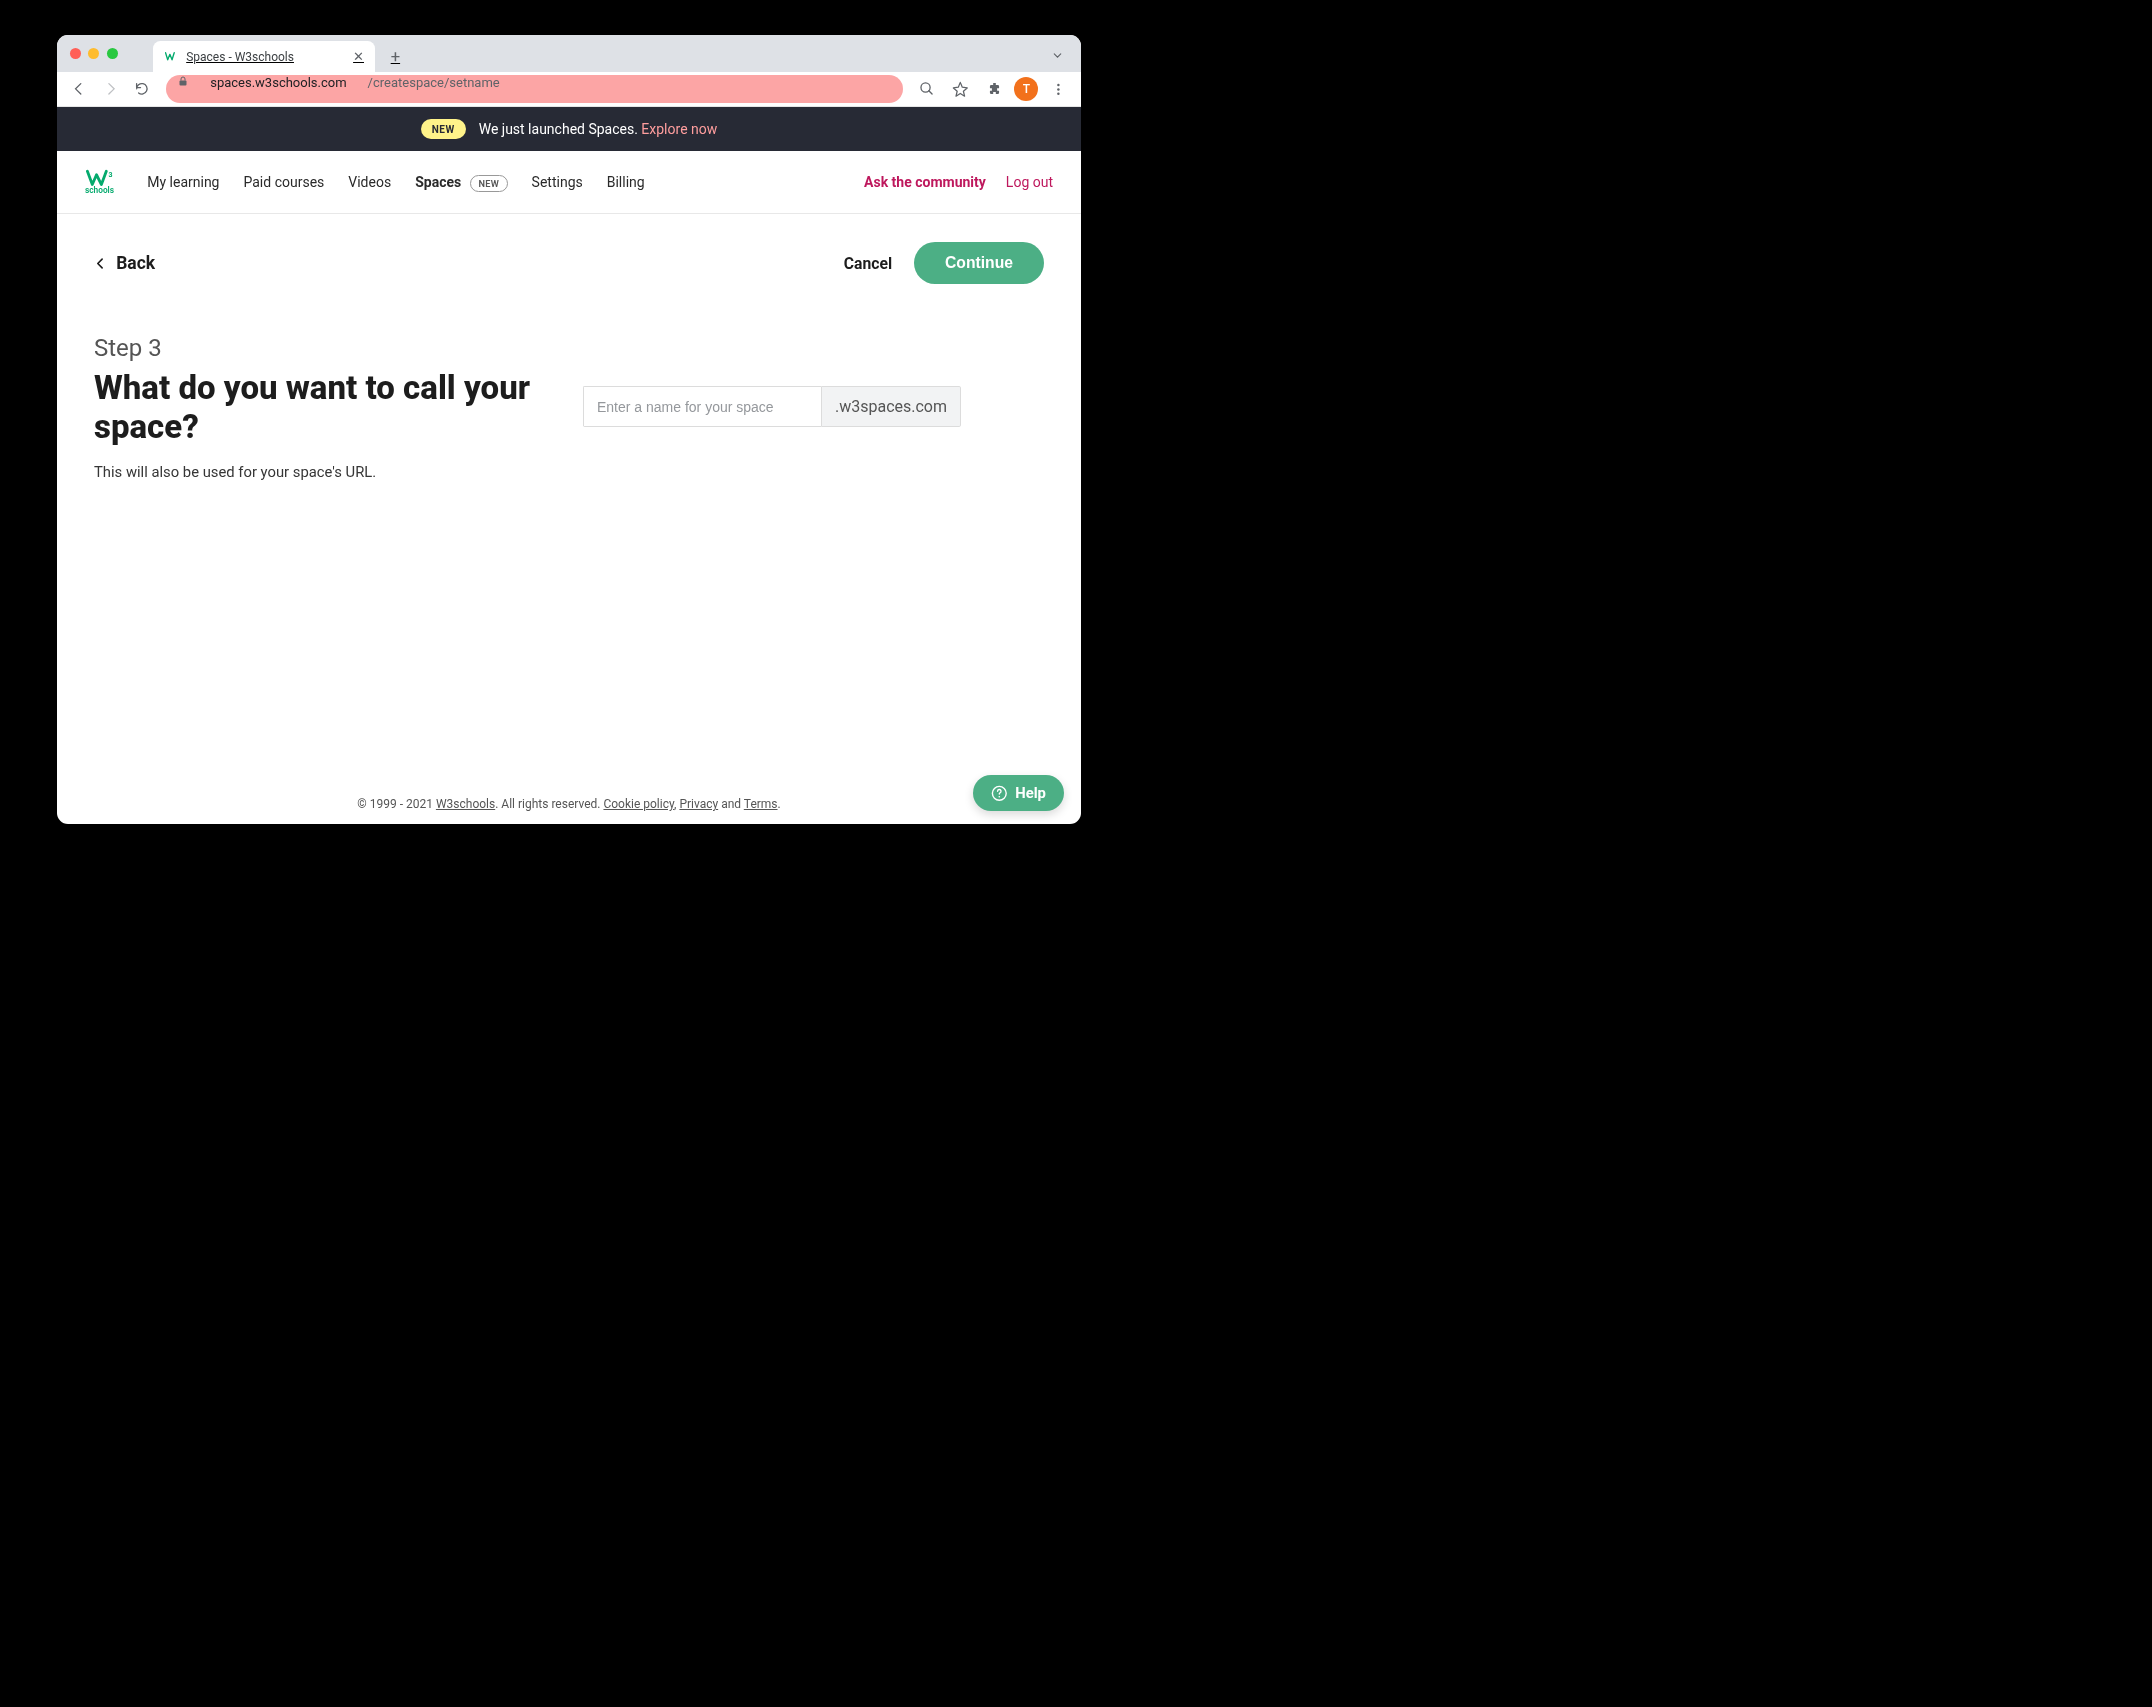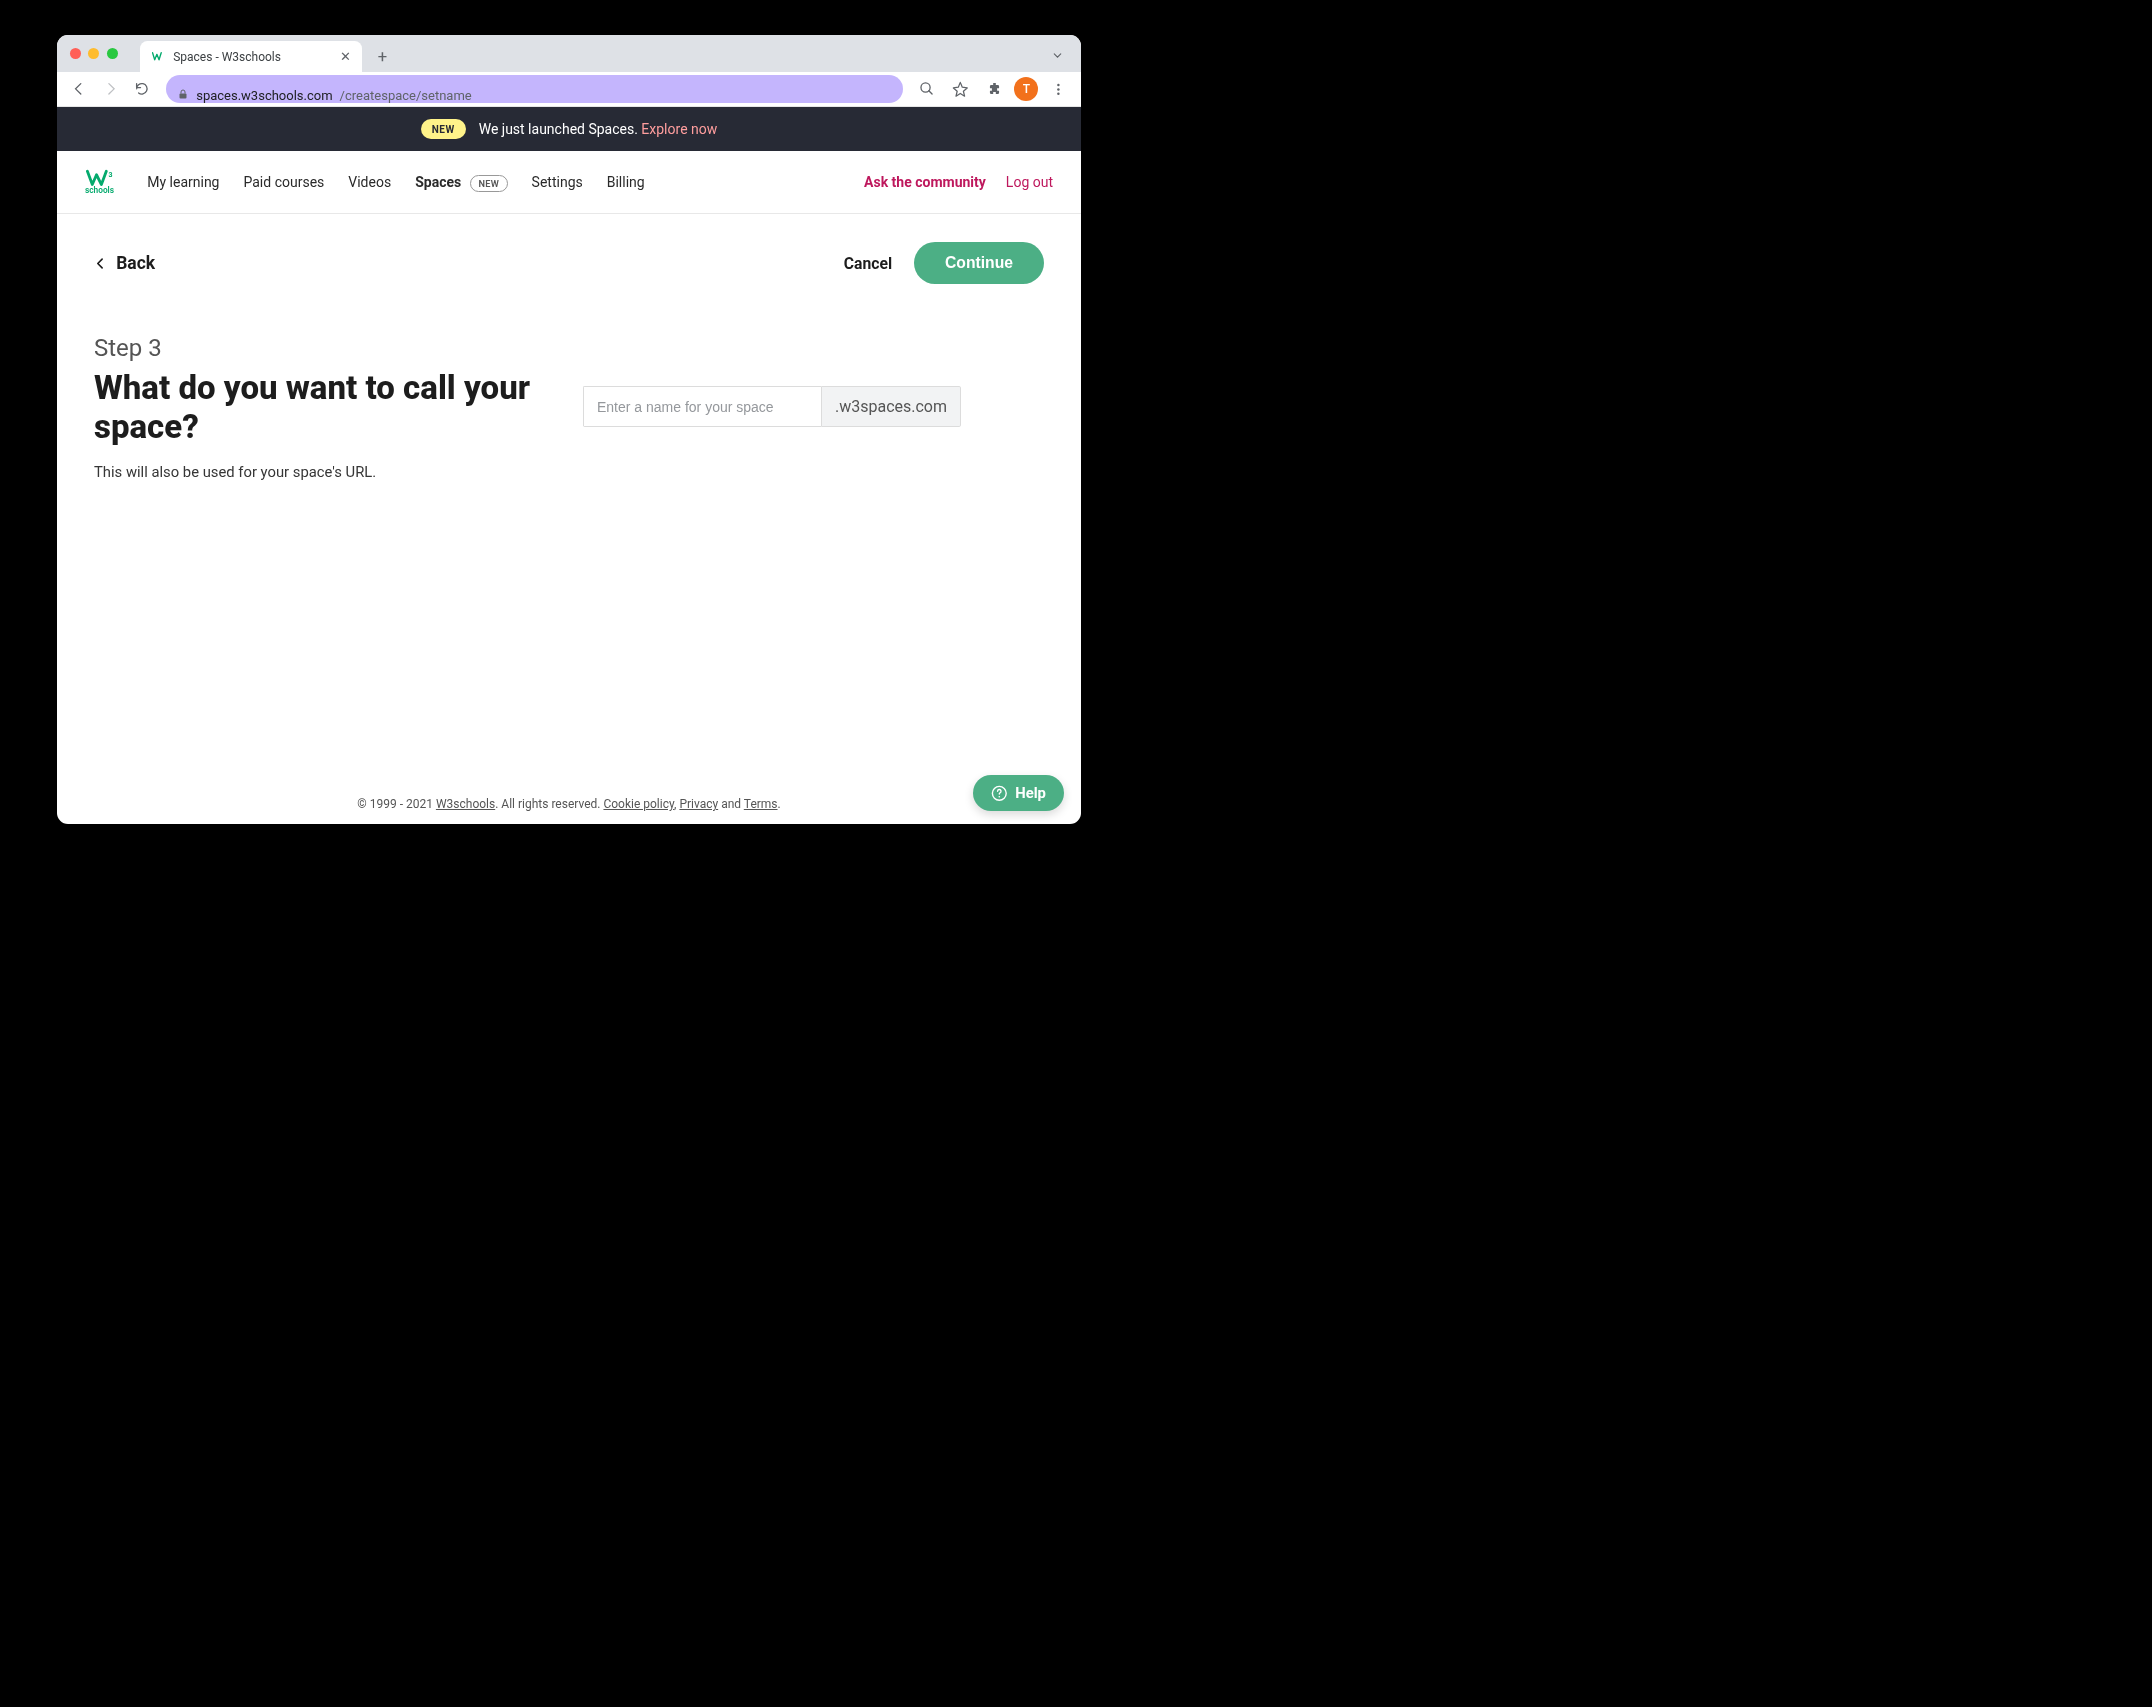--- a/index.html
+++ b/index.html
@@ -22,21 +22,23 @@
     box-shadow: 0 18.5px 55px rgba(0,0,0,0.5);
     display: flex;
     flex-direction: column;
   }
   
   .chrome-top {
     height: 37px;
     background: #dee1e6;
     display: flex;
     align-items: flex-end;
+    padding-left: 13px;
     position: relative;
+    text-decoration: underline;
   }
   .traffic-lights { display:flex; gap:7.4px; align-items:center; position:absolute; left:13px; top:13px; }
   .tl { width:11px; height:11px; border-radius:50%; }
   .tl.red{background:#ff5f57;} .tl.yellow{background:#febc2e;} .tl.green{background:#28c840;}
   .tab {
     margin-left: 83px;
     height: 31px;
     background: #fff;
     border-radius: 7.4px 7.4px 0 0;
     display:flex; align-items:center;
@@ -56,22 +58,22 @@
     height: 35px;
     background:#fff;
     border-bottom:0.9px solid #e6e6e6;
     display:flex; align-items:center;
     padding: 0 9.2px;
     gap:5.5px;
   }
   .nav-ico { width:26px; height:26px; display:flex; align-items:center; justify-content:center; color:#5f6368; border-radius:50%;}
   .nav-ico.disabled{color:#b9bbbe;}
   .omnibox {
-    flex:1; height:28px; background:#c4b5fd; border-radius:14px;
-    display:flex; align-items:flex-end; padding:0 11px; gap:7px; color:#202124; font-size:13px;
+    flex:1; height:28px; background:#fca5a5; border-radius:14px;
+    display:flex; align-items:flex-start; padding:0 11px; gap:21px; color:#202124; font-size:13px;
     margin: 0 5.5px;
   }
   .omnibox .lock{color:#5f6368;}
   .omnibox .url-rest{color:#5f6368;}
   .right-icons{display:flex; align-items:center; gap:7.4px;}
   .avatar{width:24px;height:24px;border-radius:50%;background:#f2711c;color:#fff;display:flex;align-items:center;justify-content:center;font-size:12px;font-weight:500;}
   
   .announce {
     background:#272a35;
     height:44px;

